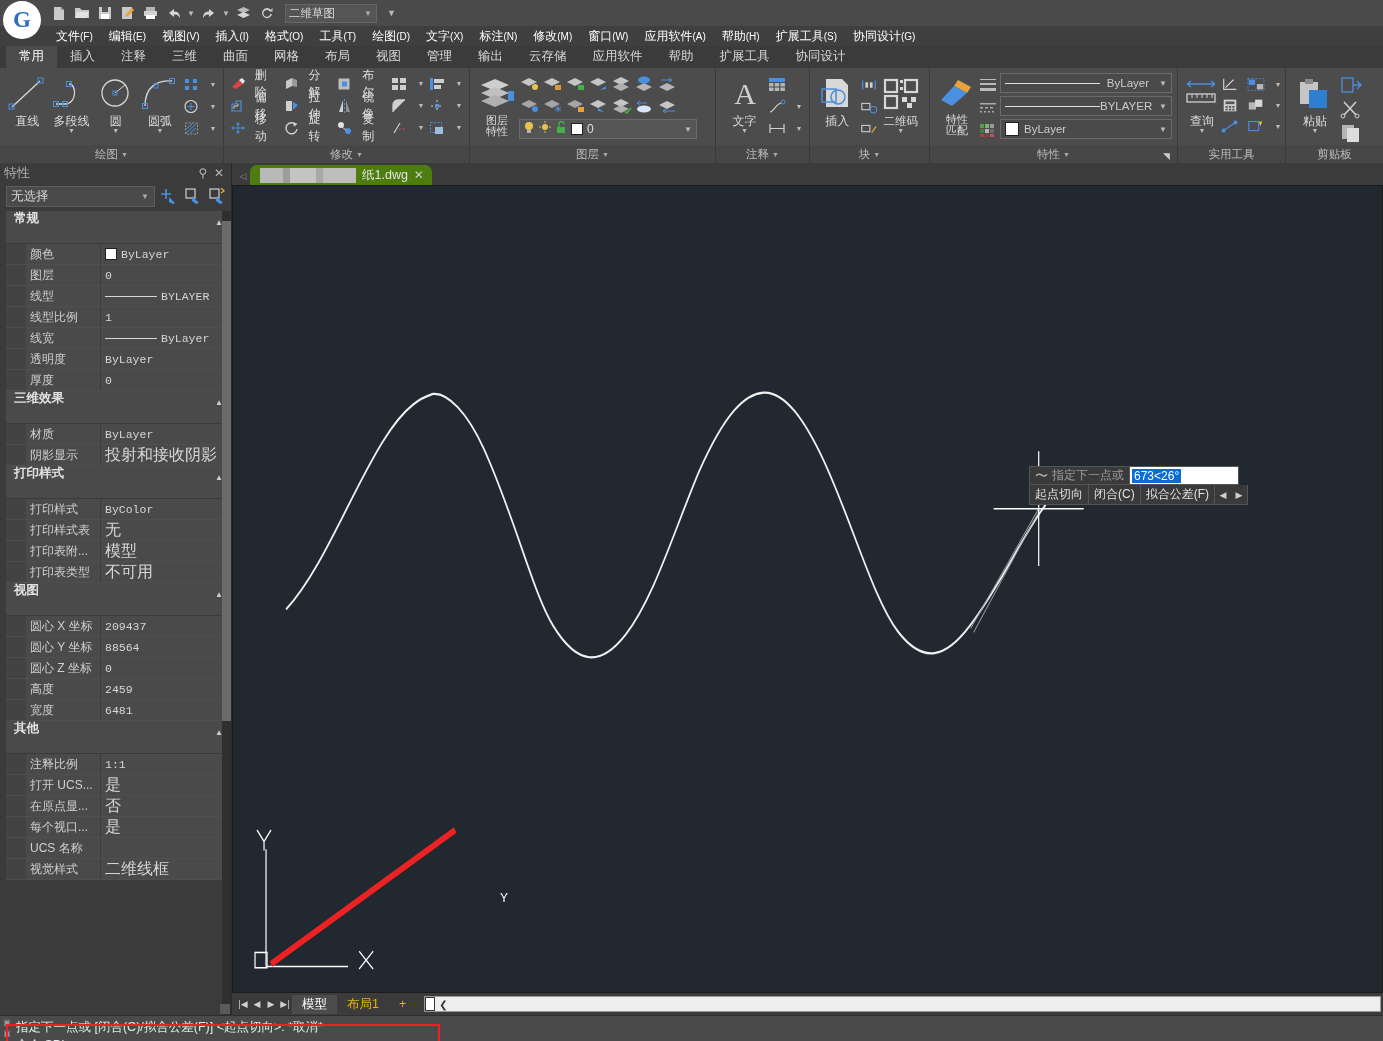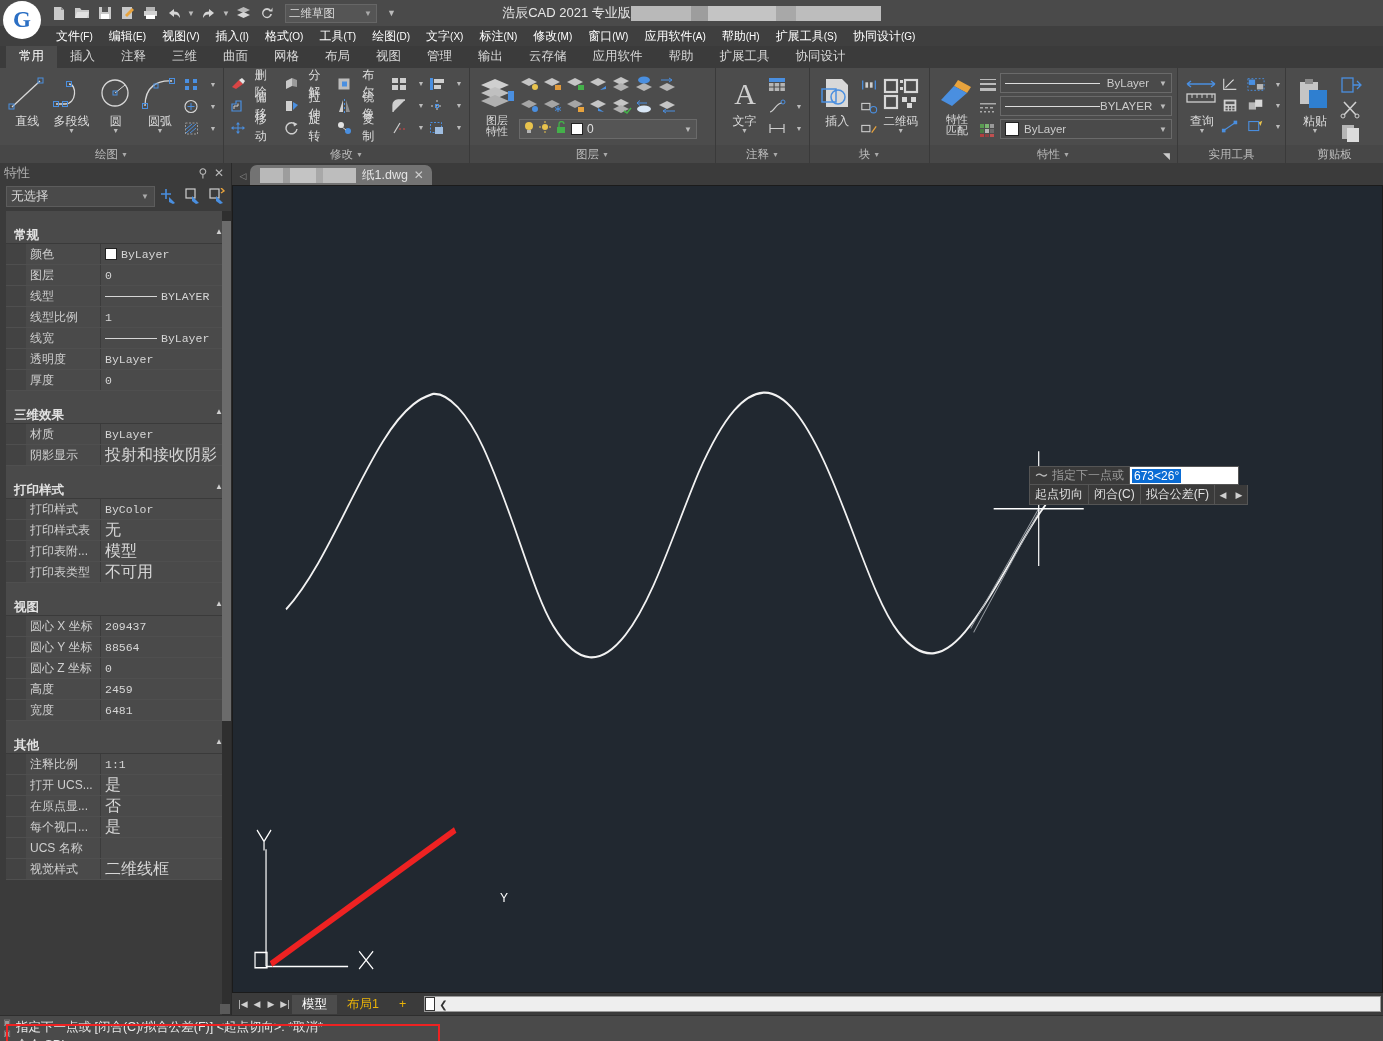--- a/index.html
+++ b/index.html
@@ -137,21 +137,21 @@
   .selcombo {
     flex: 1; height: 21px; background: #4a4a4a; border: 1px solid #5c5c5c;
     display: flex; align-items: center; padding: 0 4px; font-size: 12.5px;
     color: #d8d8d8; position: relative;
   }
   .selcombo .dd { position:absolute; right:5px; font-size:8px; color:#aaa; }
   .ptbtn { width: 20px; height: 19px; display:flex; align-items:center; justify-content:center; }
 
   .proplist { flex: 1; overflow: hidden; position: relative; padding-left: 6px; }
   .grp-head {
-    height: 21px; background: #4a4a4a; display:flex; align-items:flex-start;
+    height: 21px; background: #4a4a4a; display:flex; align-items:flex-end;
     padding: 16px 8px; font-size: 12.5px; color: #e2e2e2; font-weight: bold;
     border-bottom: 1px solid #3a3a3a;
   }
   .grp-head .tri { margin-left:auto; font-size: 8px; color:#cfcfcf; }
   .prow { height: 21px; display: flex; border-bottom: 1px solid #4f4f4f; }
   .prow .gutter { width: 20px; background: #434343; }
   .prow .pname {
     width: 75px; background: #4a4a4a; font-size: 12px; color: #cfcfcf;
     display:flex; align-items:center; padding-left: 4px;
     border-right: 1px solid #3c3c3c;
@@ -168,21 +168,21 @@
     position:absolute; right:0; top:0; width:9px; bottom:0; background:#2f2f2f;
   }
   .pal-scroll .thumb { position:absolute; left:0; width:9px; top:10px; height:500px; background:#6b6b6b; }
   .pal-grip { position:absolute; right:1px; bottom:1px; width:10px; height:10px; background:#5a5a5a; }
 
   
   .canvascol { flex: 1; display: flex; flex-direction: column; background:#3b3b3b; }
   .doctabs { height: 22px; display: flex; align-items: flex-end; padding-left: 4px; }
   .navarrow { width:14px; color:#8d8d8d; font-size:9px; display:flex; align-items:center; justify-content:center; height:18px;}
   .doctab {
-    height: 20px; background: #737373; display:flex; align-items:center;
+    height: 20px; background: #4d7c0f; display:flex; align-items:center;
     padding: 0 8px 0 10px; font-size: 12.5px; color: #e4e4e4;
     border-radius: 7px 7px 0 0; gap: 6px;
   }
   .doctab .x { font-size: 12px; color: #cfcfcf; }
 
   .canvas {
     flex: 1; background: #212830; position: relative; overflow: hidden;
     border: 1px solid #1b1b1b;
   }
   .dynin {
@@ -288,23 +288,20 @@
           <path d="M11 4 A5 5 0 1 0 12 8 L10.2 8 A3.4 3.4 0 1 1 9.6 5.4 L7.5 5.4 L12.5 5.4 L12.5 1.5 Z" fill="#cfcfcf"></path>
         </svg>
     </div>
     <div class="wsbox">
       <span>二维草图</span>
       <span class="dd">▼</span>
     </div>
     <div class="qdd2">▼</div>
   </div>
 
-  <div class="apptitle">
-    <span>浩辰CAD 2021 专业版</span><span class="redact" style="width:250px;"></span>
-  </div>
 </div>
 
 <div class="menubar">
   <div class="menuitem"><span>文件</span><span class="acc">(F)</span></div>
   <div class="menuitem"><span>编辑</span><span class="acc">(E)</span></div>
   <div class="menuitem"><span>视图</span><span class="acc">(V)</span></div>
   <div class="menuitem"><span>插入</span><span class="acc">(I)</span></div>
   <div class="menuitem"><span>格式</span><span class="acc">(O)</span></div>
   <div class="menuitem"><span>工具</span><span class="acc">(T)</span></div>
   <div class="menuitem"><span>绘图</span><span class="acc">(D)</span></div>

